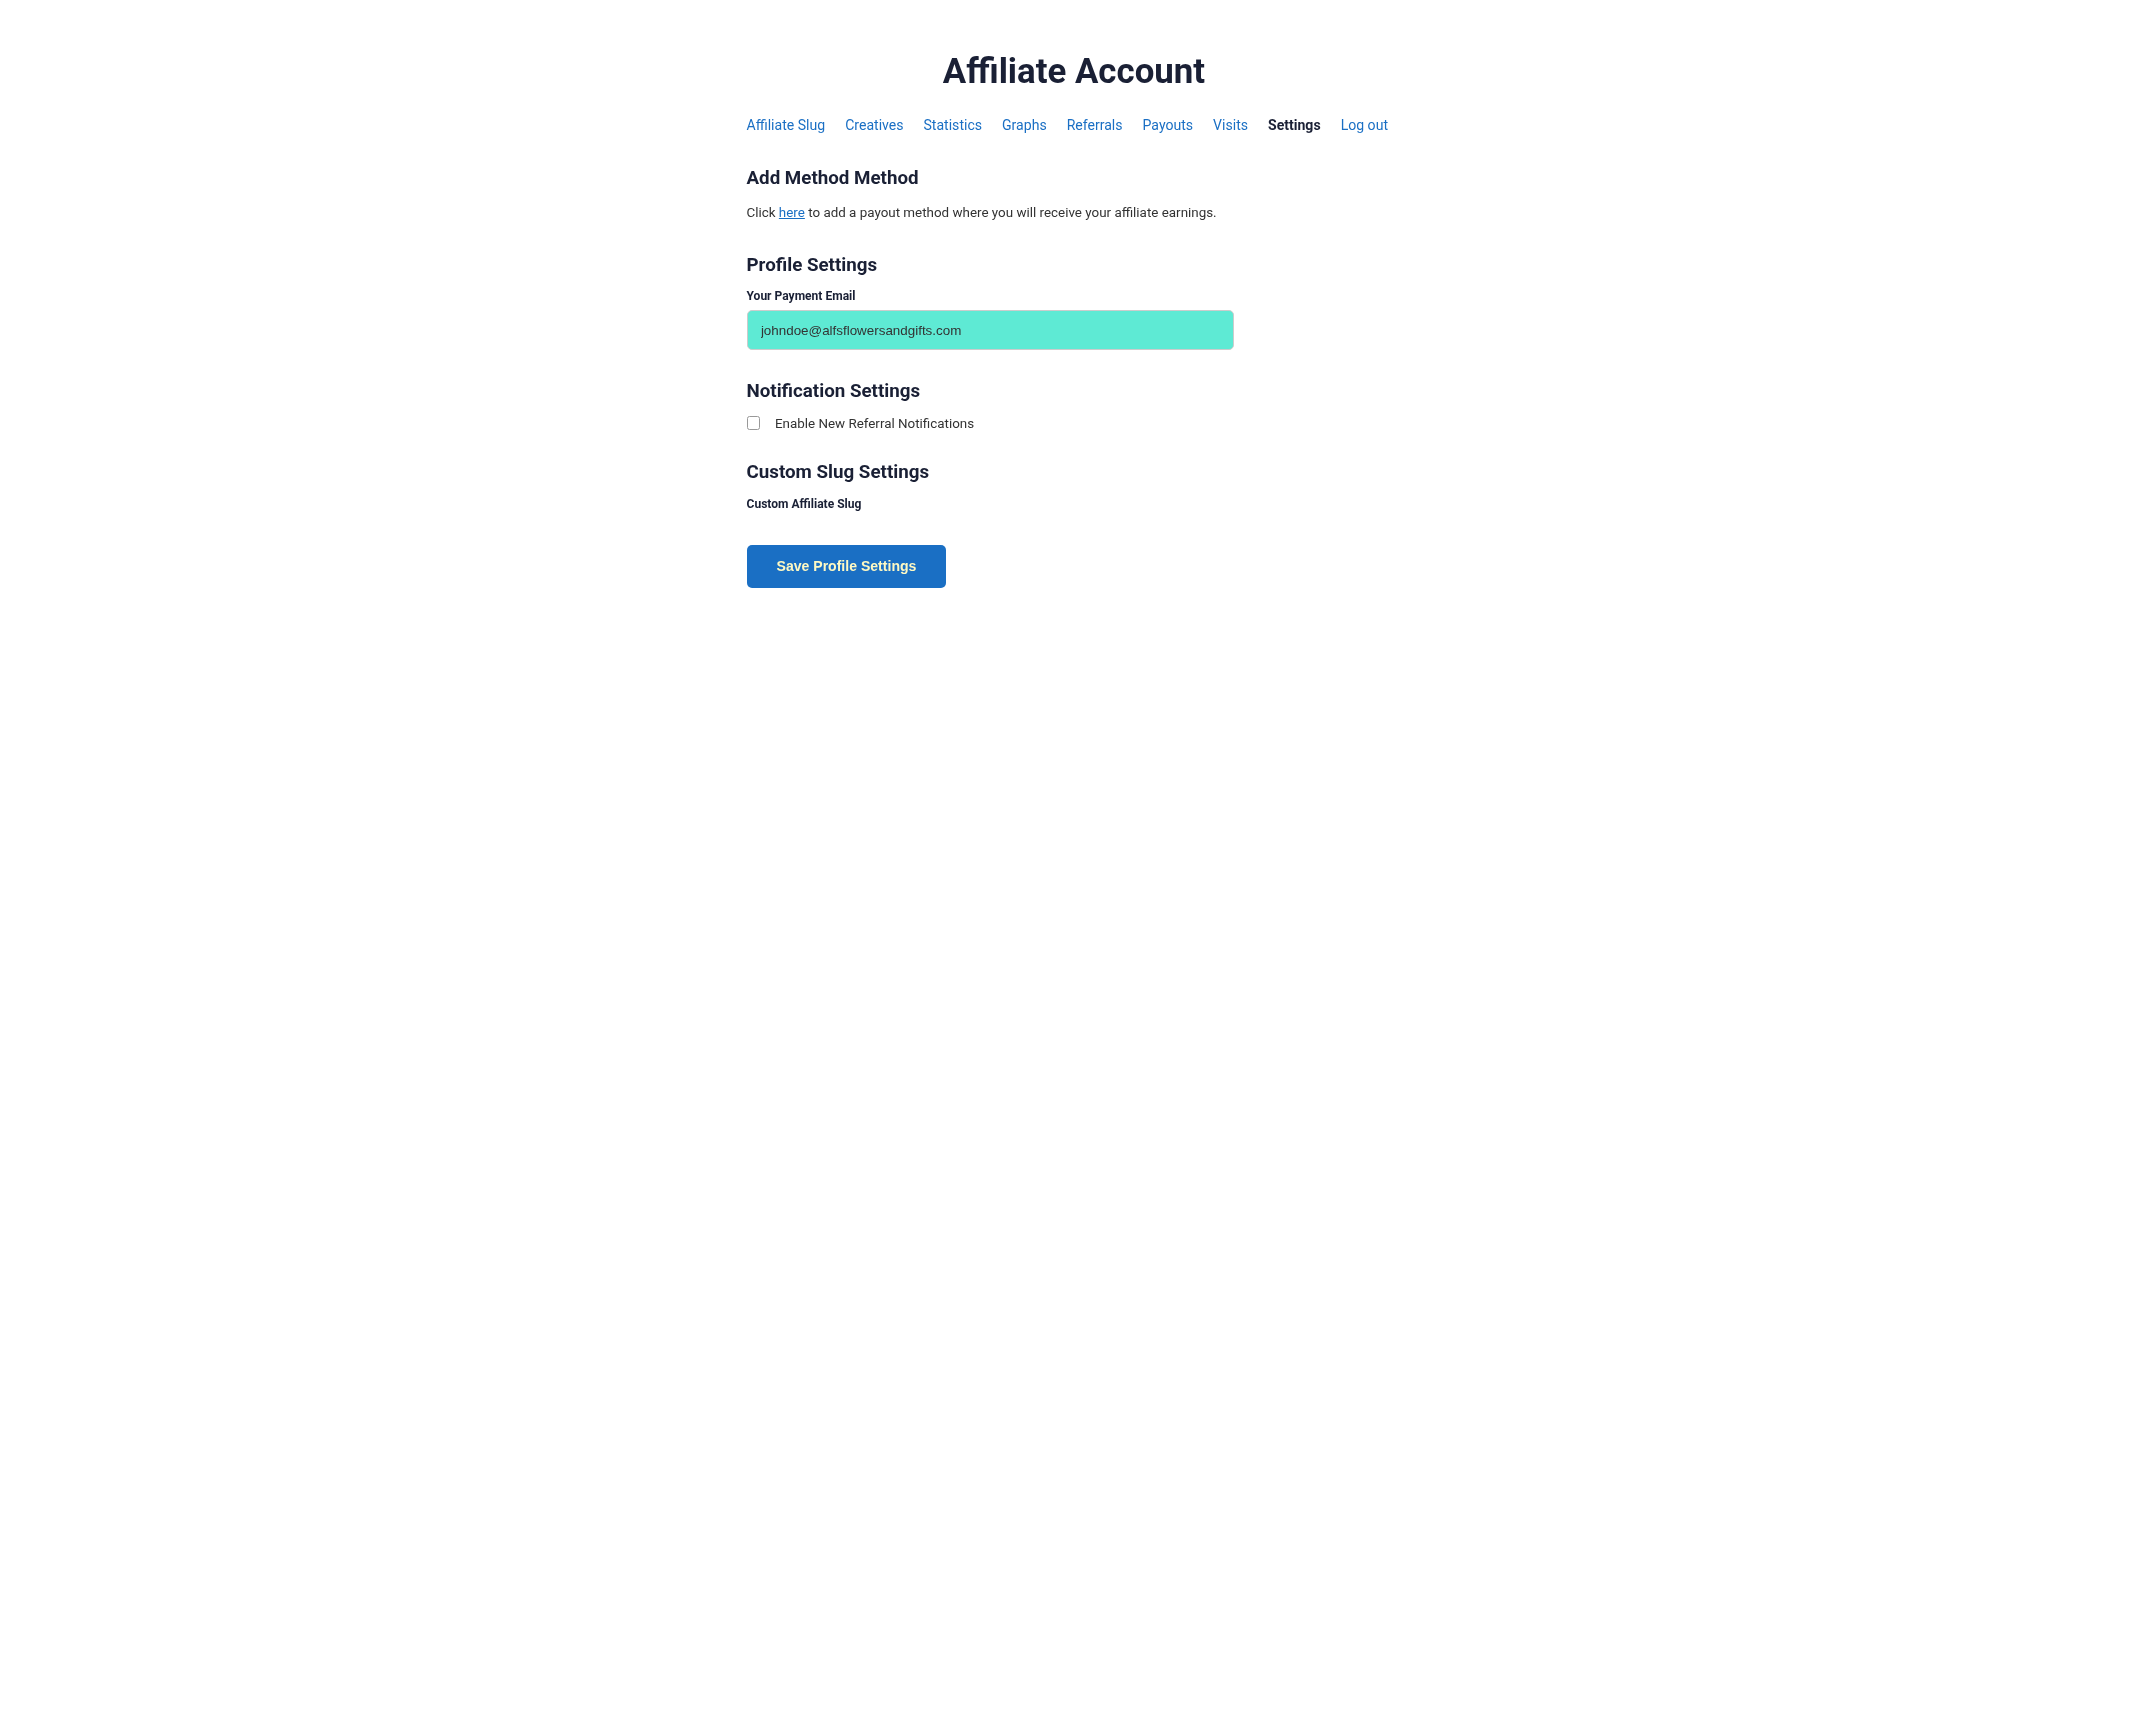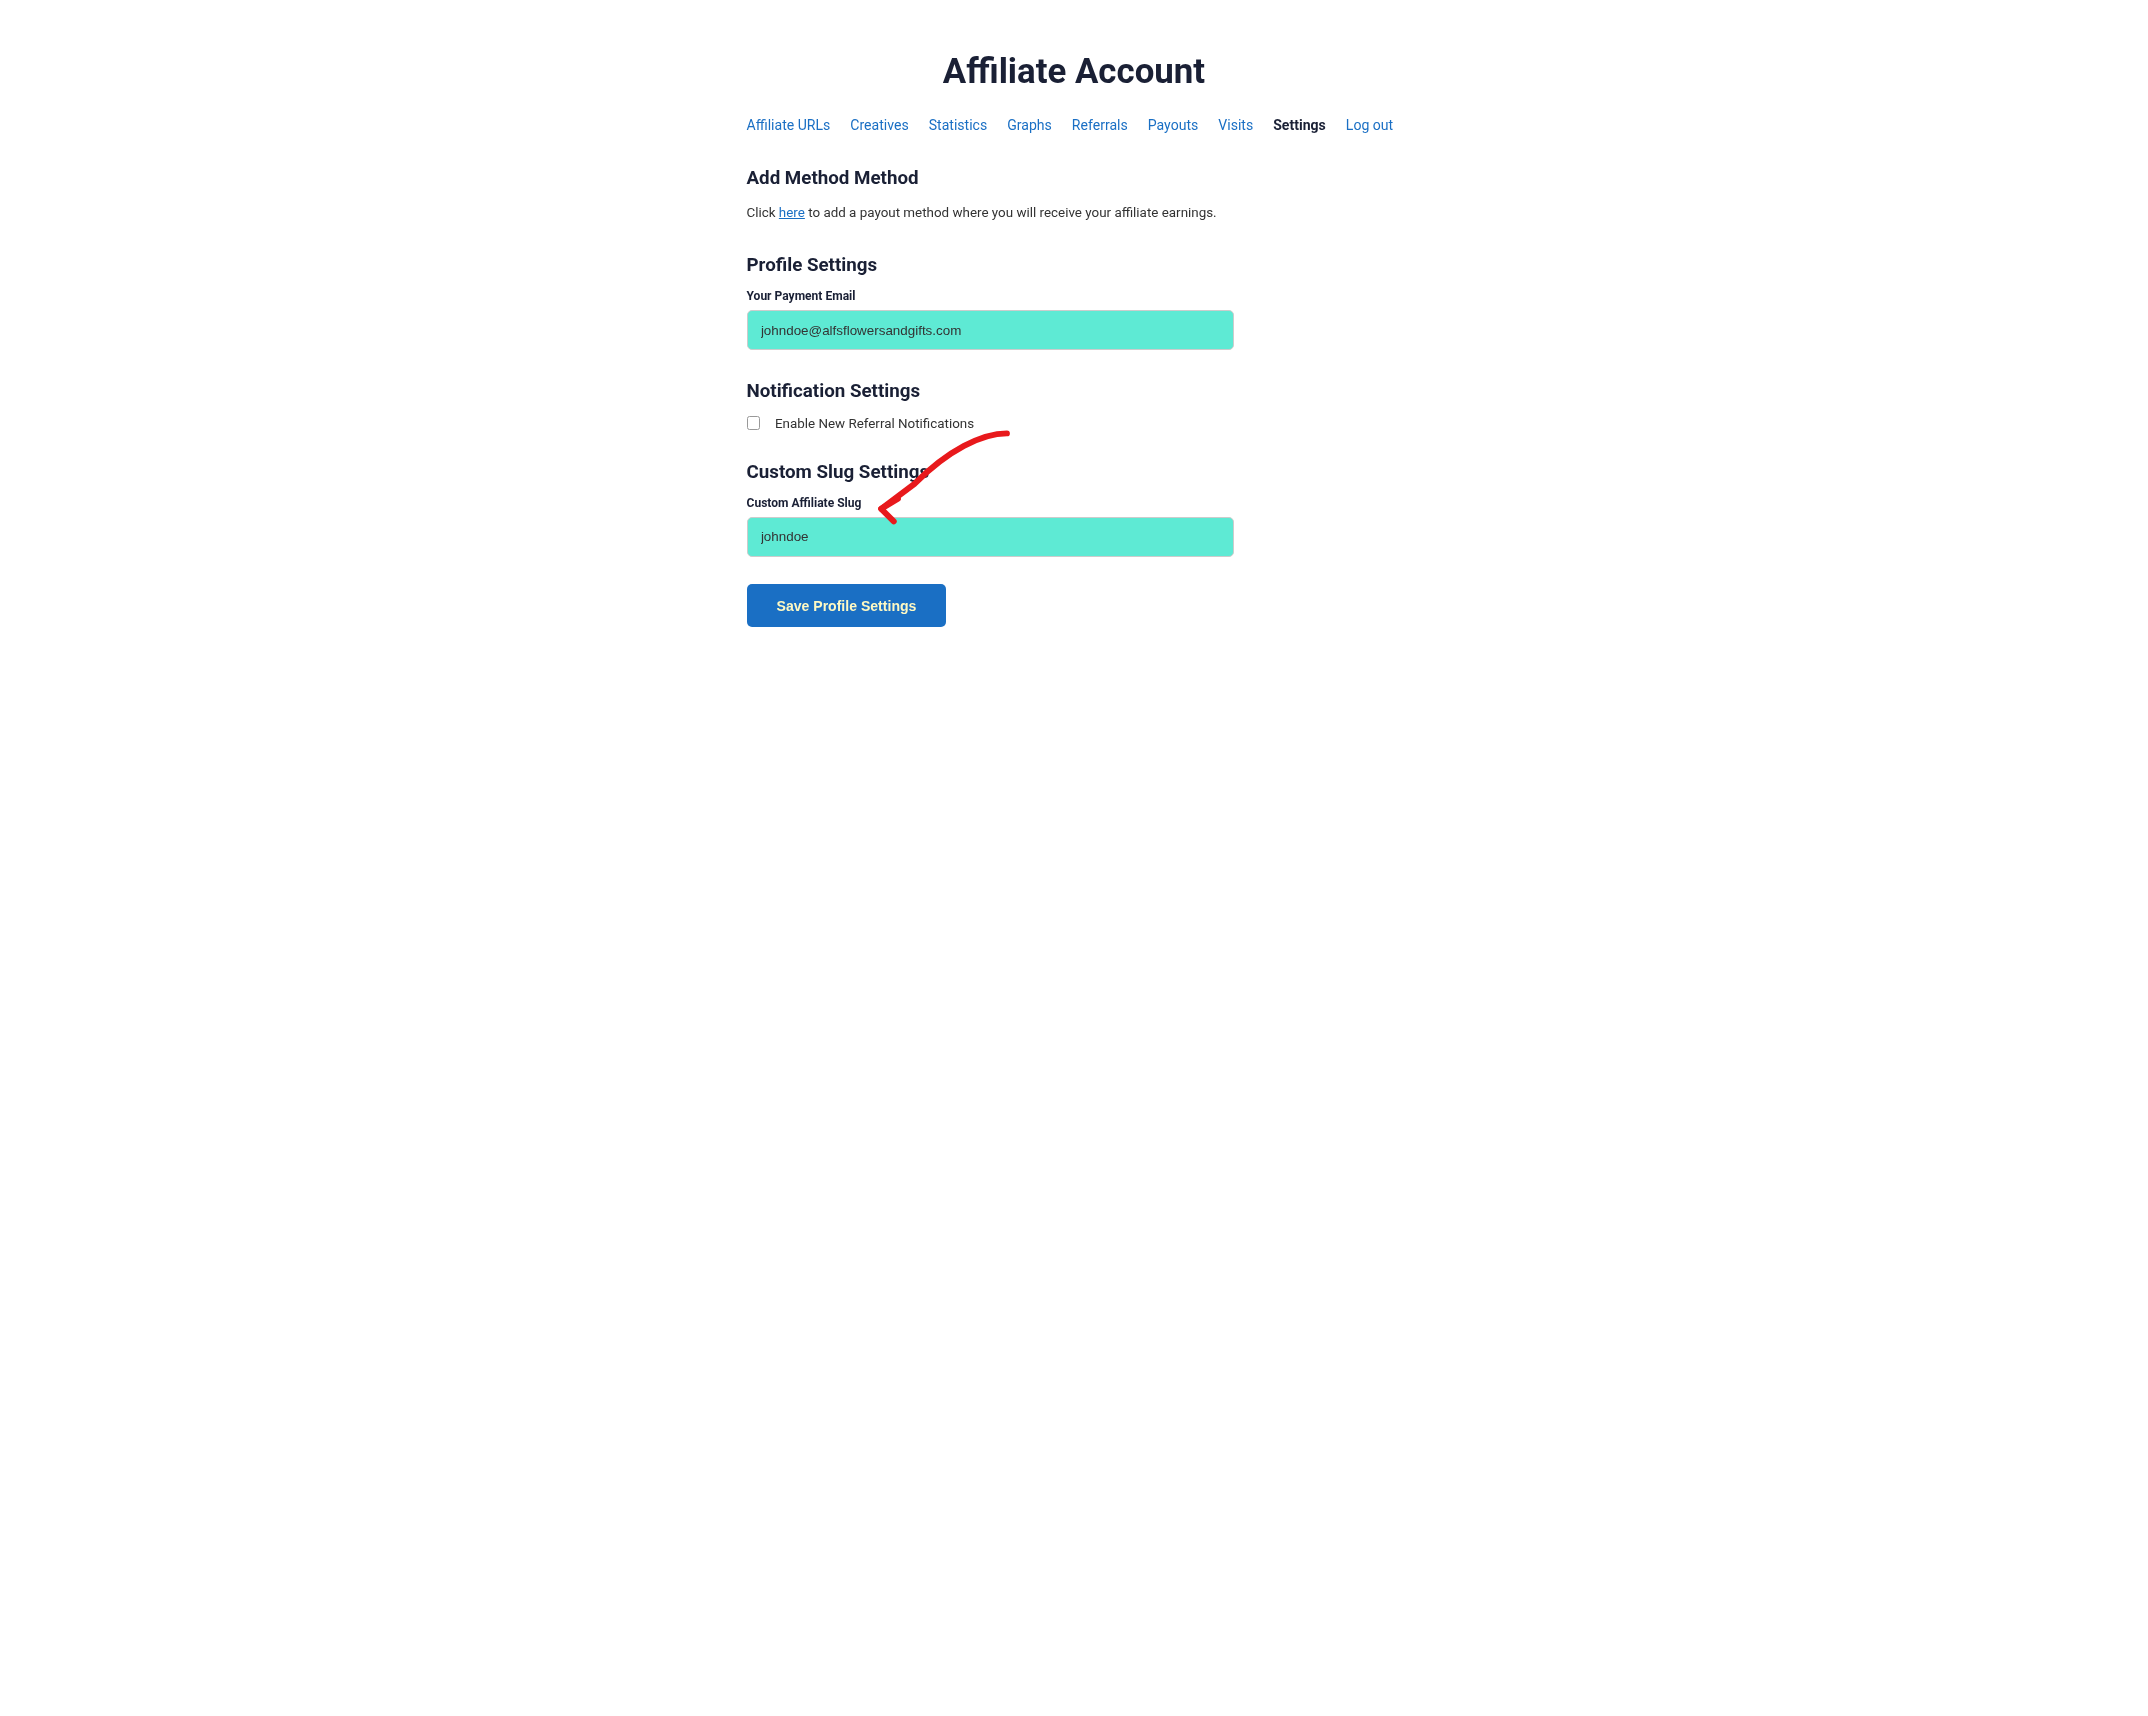--- a/index.html
+++ b/index.html
@@ -127,21 +127,21 @@
       pointer-events: none;
       z-index: 10;
     }
   </style>
 </head>
 <body>
 
 <h1 class="page-title">Affiliate Account</h1>
 
 <nav class="nav">
-  <a href="#">Affiliate URLs</a>
+  <a href="#">Affiliate Slug</a>
   <a href="#">Creatives</a>
   <a href="#">Statistics</a>
   <a href="#">Graphs</a>
   <a href="#">Referrals</a>
   <a href="#">Payouts</a>
   <a href="#">Visits</a>
   <a href="#" class="active">Settings</a>
   <a href="#">Log out</a>
 </nav>
 
@@ -165,29 +165,19 @@
   <label class="checkbox-row">
     <input type="checkbox" style="">
     <span>Enable New Referral Notifications</span>
   </label>
 </div>
 
 <div class="section">
   <h2 class="section-title">Custom Slug Settings</h2>
   <div style="margin-bottom: 10px; position: relative; display: inline-block; width: 100%; max-width: 487px;">
     <div class="field-label">Custom Affiliate Slug</div>
-    <div style="position: relative; display: inline-block; width: 100%;">
-      <input class="text-input" type="text" style="width: 100%; max-width: 487px;" value="johndoe">
-      
-      <svg class="arrow-svg" width="235" height="109" viewBox="0 0 280 130" xmlns="http://www.w3.org/2000/svg" style="position: absolute; top: -92px; left: 67px; z-index: 10; pointer-events: none;">
-
-        <path d="M 230 10 C 200 10, 160 30, 120 70 L 80 100" stroke="#e8191c" stroke-width="7" fill="none" stroke-linecap="round"></path>
-
-        <path d="M 80 100 L 100 88 M 80 100 L 95 115" stroke="#e8191c" stroke-width="7" fill="none" stroke-linecap="round" stroke-linejoin="round"></path>
-      </svg>
-    </div>
   </div>
 
   <br>
 
   <button class="save-btn">Save Profile Settings</button>
 </div>
 
 
 </body></html>

